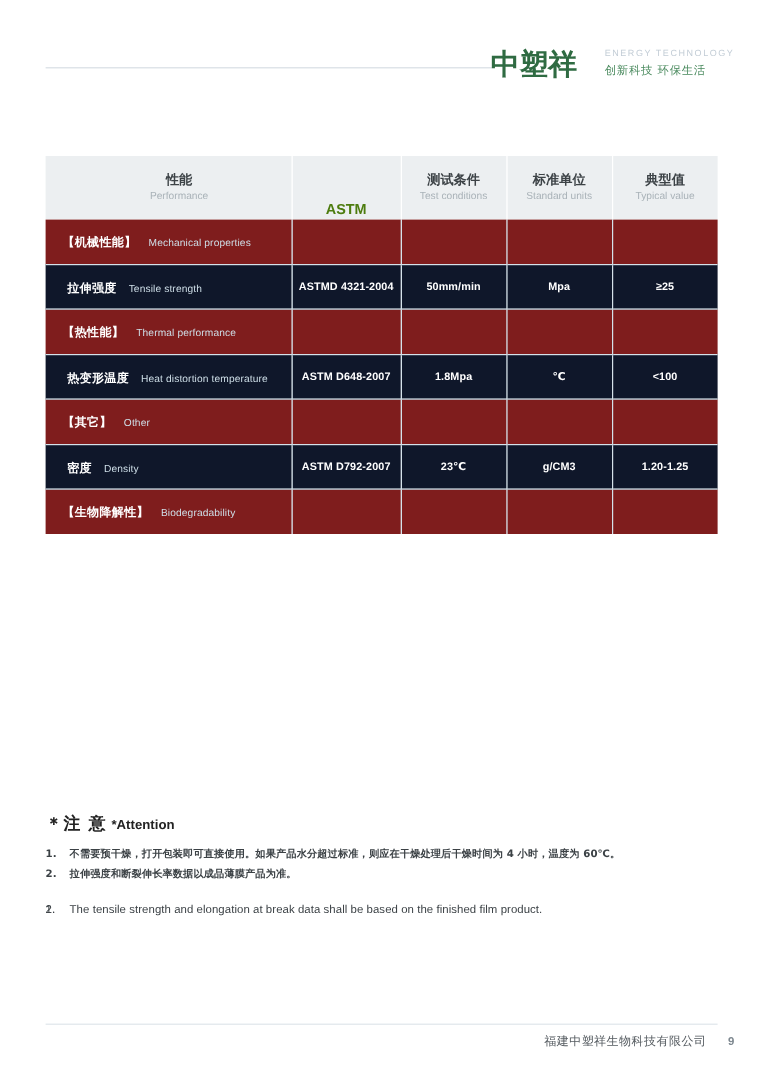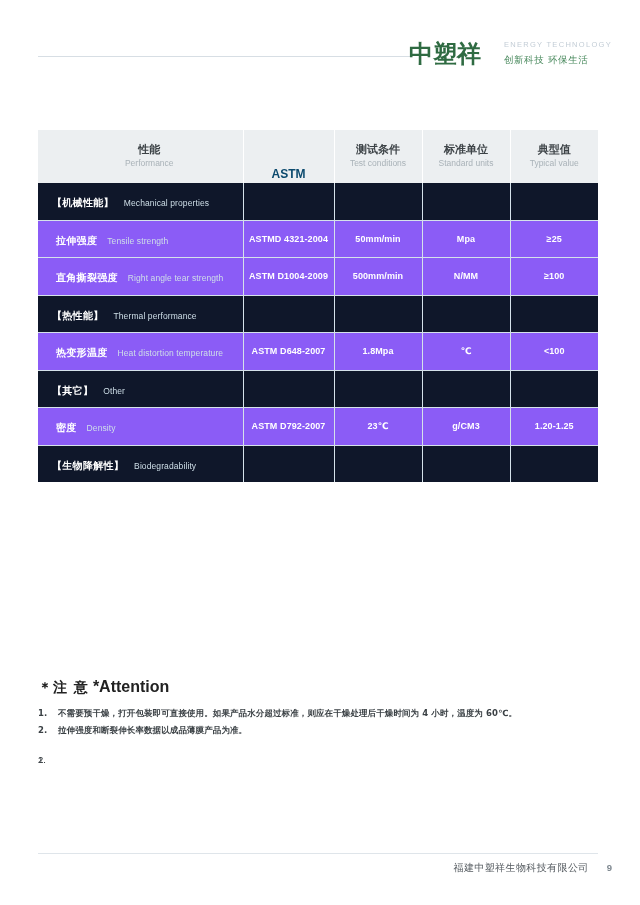--- a/index.html
+++ b/index.html
@@ -105,36 +105,36 @@
     line-height: 1.35;
   }
   .th-perf {
     text-align: left;
     padding-left: 18px !important;
   }
   .th-astm {
     font-family: "Liberation Sans", sans-serif;
     font-size: 12px;
     font-weight: 700;
-    color: #0c4a6e;
+    color: #4d7c0f;
     margin-top: 35px;
   }
 
   .body-row td {
-    background: #8b5cf6;
+    background: #0f172a;
     height: 36.5px;
     vertical-align: middle;
     text-align: center;
     border-right: 1px solid #d5e2ea;
     border-bottom: 1px solid #d5e2ea;
     color: #ffffff;
   }
   .body-row td:last-child { border-right: 0; }
   .body-row:last-child td { border-bottom: 0; }
-  .body-row.section td { background: #0f172a; }
+  .body-row.section td { background: #7f1d1d; }
   .body-row.tall td { height: 48px; }
 
   .cell-perf {
     text-align: left !important;
     padding-left: 18px !important;
     white-space: nowrap;
   }
   .cell-perf.indent { padding-left: 14px !important; }
   .name-cn {
     font-family: "DejaVu Sans", sans-serif;
@@ -170,21 +170,21 @@
   .att-heading {
     font-family: "DejaVu Sans", sans-serif;
     font-size: 14px;
     font-weight: 700;
     color: #222222;
     letter-spacing: 1px;
     margin-bottom: 10px;
   }
   .att-heading .att-en {
     font-family: "Liberation Sans", sans-serif;
-    font-size: 16px;
+    font-size: 11px;
     letter-spacing: 0;
     margin-left: 4px;
   }
   .note-list {
     margin: 0;
     padding: 0;
     list-style: none;
   }
   .note-list li {
     position: relative;
@@ -310,29 +310,20 @@
         <span class="name-cn">拉伸强度</span><span class="name-en">Tensile strength</span>
       </td>
       <td class="cell-val">ASTMD 4321-2004</td>
       <td class="cell-val">50mm/min</td>
       <td class="cell-val">Mpa</td>
       <td class="cell-val">≥25</td>
     </tr>
 
 
 
-    <tr class="body-row">
-      <td class="cell-perf">
-        <span class="name-cn">直角撕裂强度</span><span class="name-en">Right angle tear strength</span>
-      </td>
-      <td class="cell-val">ASTM D1004-2009</td>
-      <td class="cell-val">500mm/min</td>
-      <td class="cell-val">N/MM</td>
-      <td class="cell-val">≥100</td>
-    </tr>
 
     <tr class="body-row section">
       <td class="cell-perf indent">
         <span class="name-cn">【热性能】</span><span class="name-en">Thermal performance</span>
       </td>
       <td class="cell-val"></td>
       <td class="cell-val"></td>
       <td class="cell-val"></td>
       <td class="cell-val"></td>
     </tr>
@@ -397,20 +388,21 @@
       <span>拉伸强度和断裂伸长率数据以成品薄膜产品为准。</span>
     </li>
   </ul>
 
   <ul class="note-list notes-en">
     <li>
       <span class="num">1.</span>
     </li>
     <li>
       <span class="num">2.</span>
+      <span>The tensile strength and elongation at break data shall be based on the finished film product.</span>
     </li>
   </ul>
 </div>
 
 <div class="page-footer">
   <div class="footer-rule"></div>
   <div class="footer-inner">
     <span class="footer-company">福建中塑祥生物科技有限公司</span>
     <span class="footer-page">9</span>
   </div>

